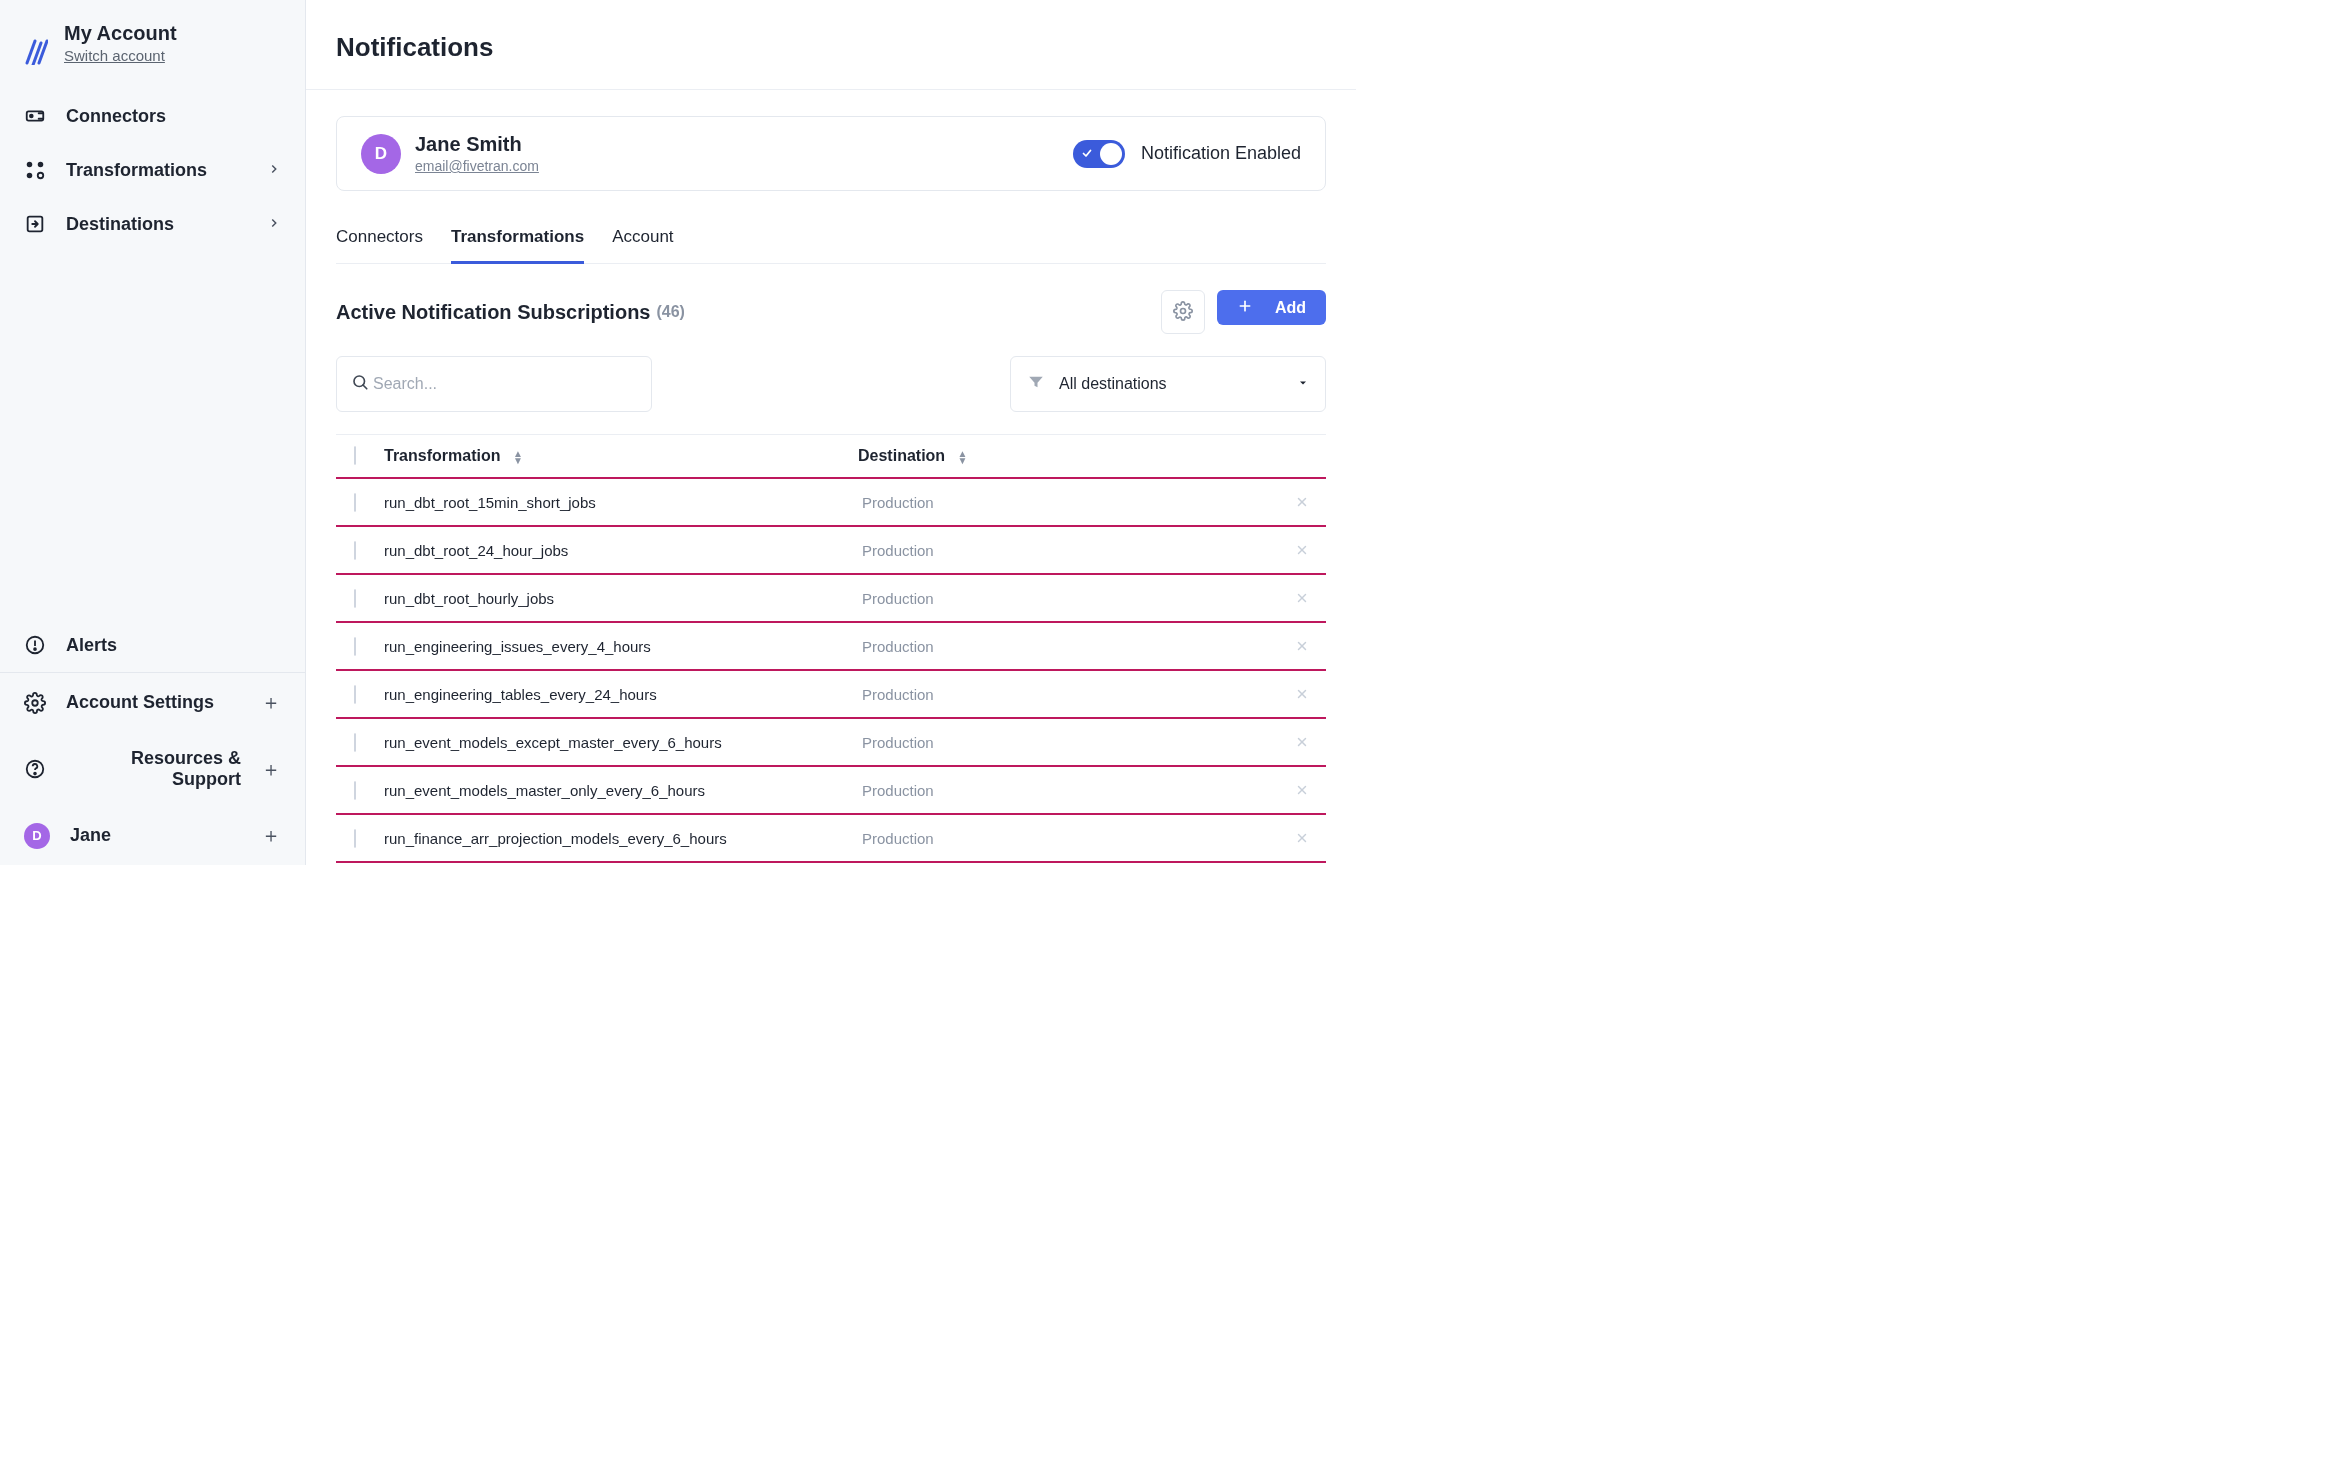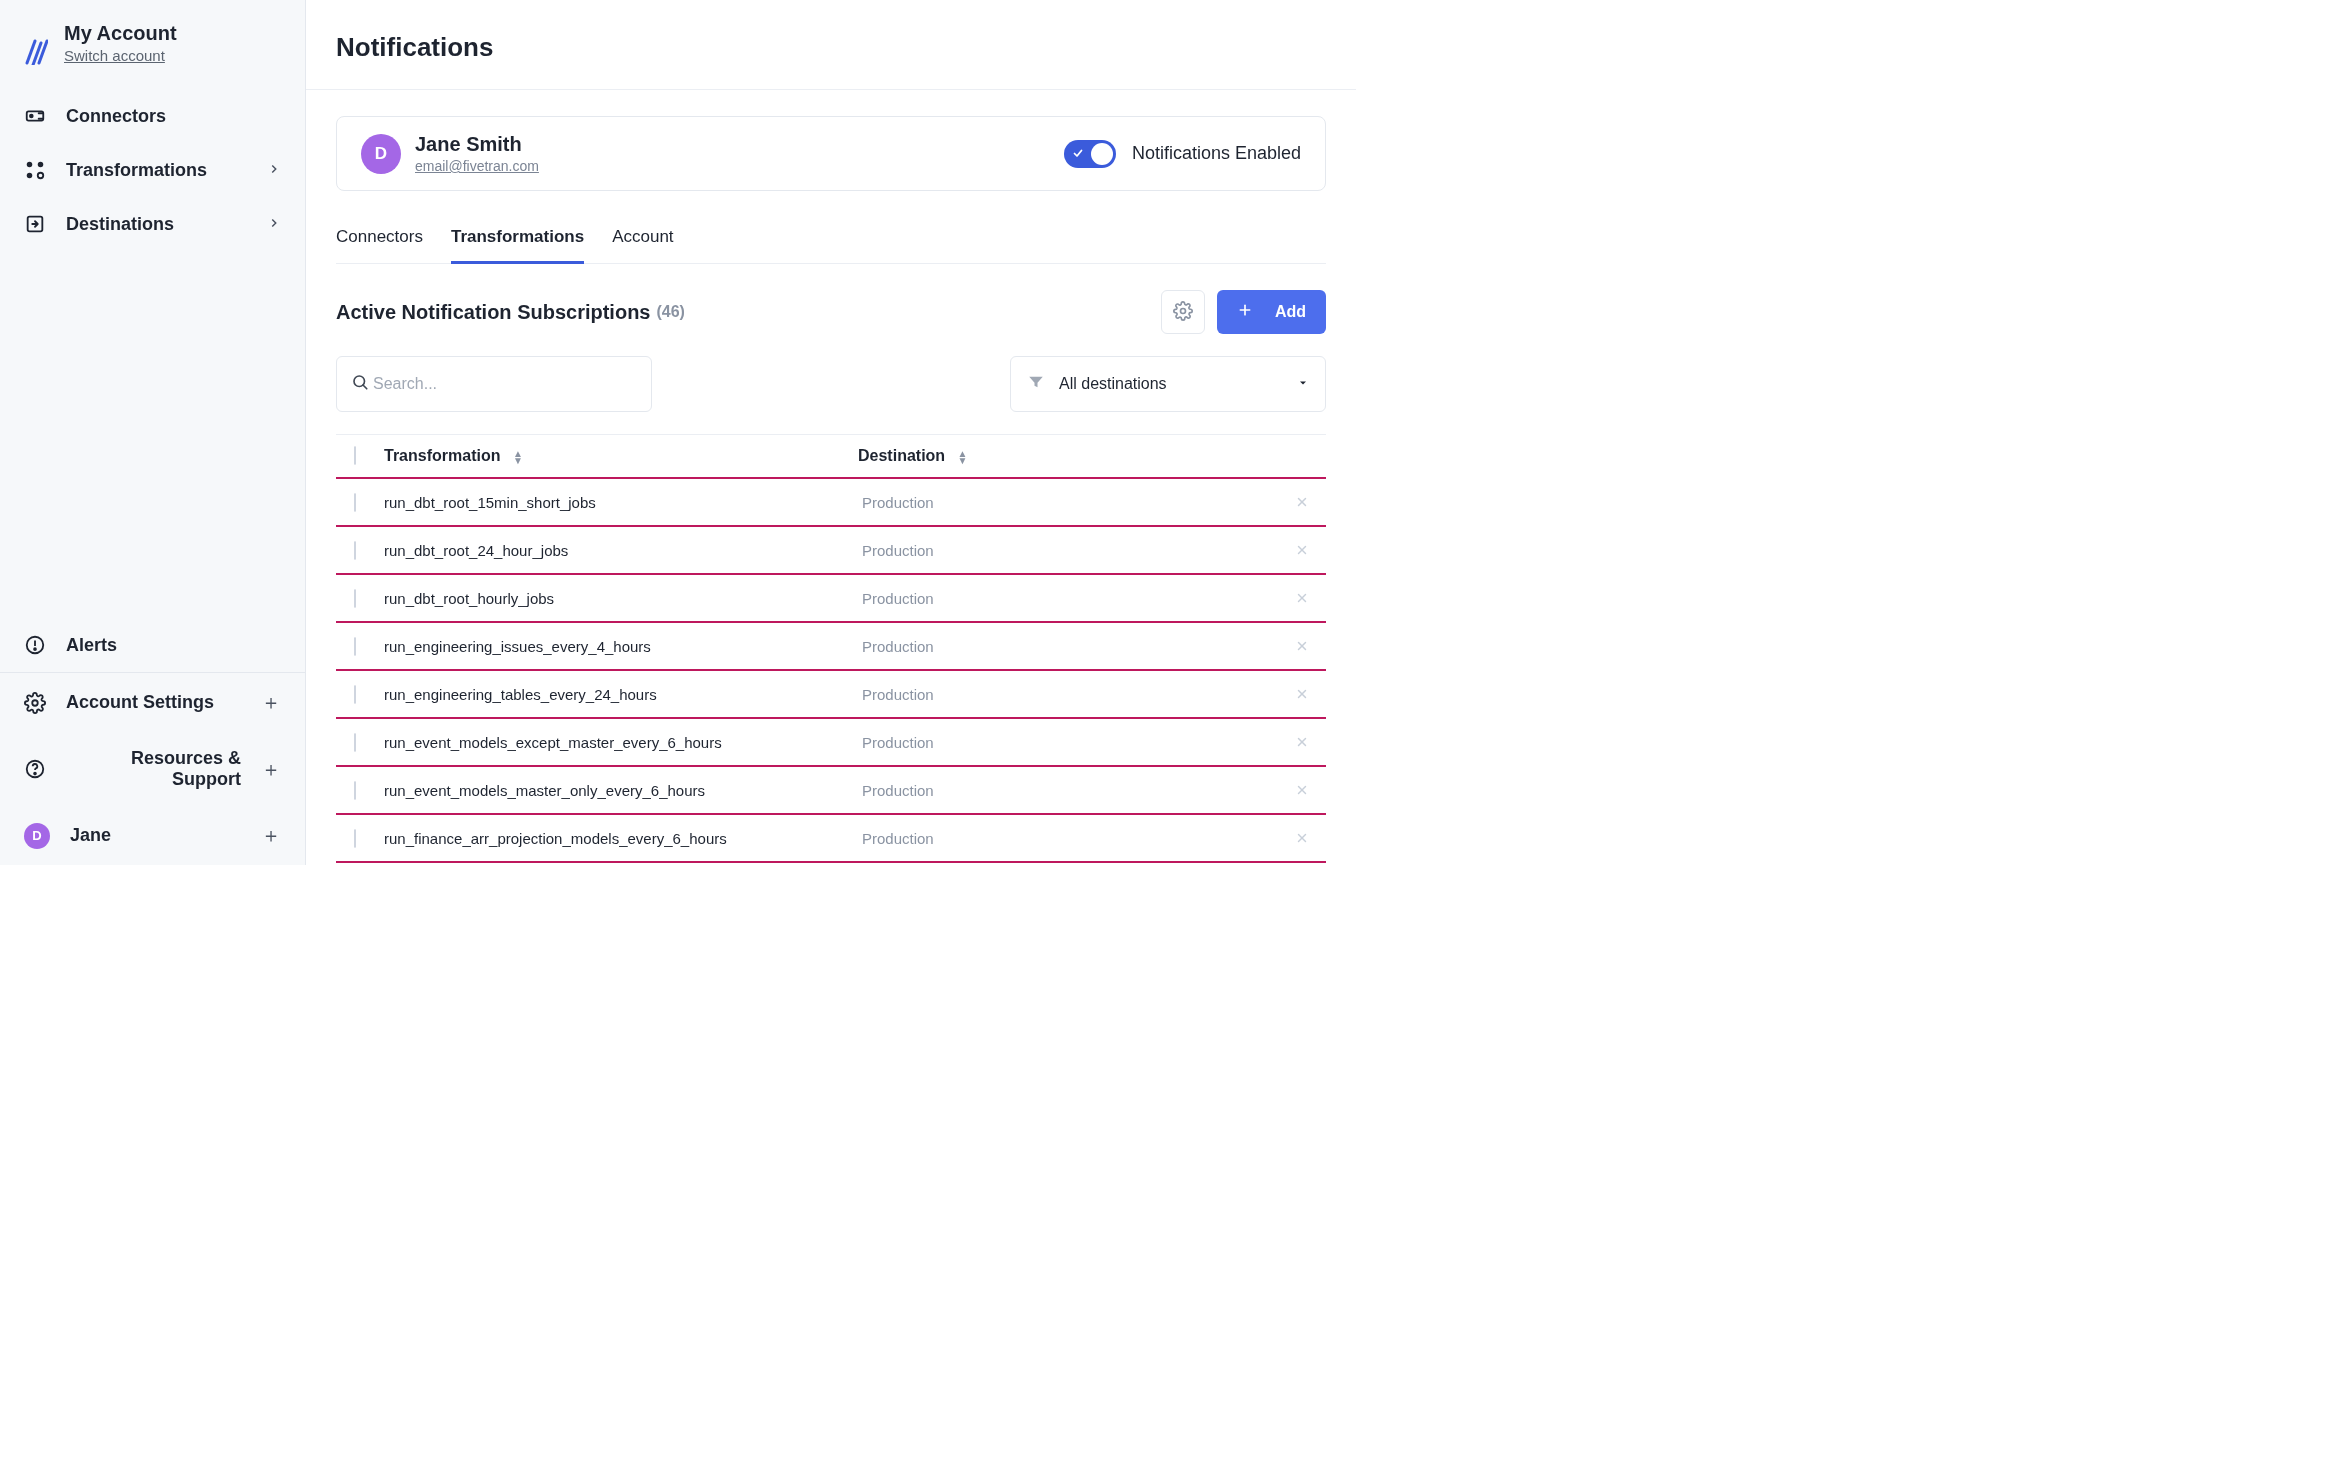--- a/index.html
+++ b/index.html
@@ -42,21 +42,21 @@
 
     .tabs { display: flex; gap: 28px; margin-top: 24px; border-bottom: 1px solid #ebeef3; }
     .tab { padding: 12px 0 14px 0; font-size: 17px; color: #1e2430; cursor: pointer; }
     .tab.active { color: #1e2430; border-bottom: 3px solid #3b5bdb; font-weight: 600; margin-bottom: -1px; }
 
     .subs-header { display: flex; align-items: center; margin-top: 26px; }
     .subs-title { font-size: 20px; font-weight: 700; }
     .subs-count { color: #8a93a2; font-weight: 600; margin-left: 6px; }
     .subs-actions { margin-left: auto; display: flex; gap: 12px; }
     .gear-btn { width: 44px; height: 44px; border: 1px solid #e4e8ee; border-radius: 6px; background: #fff; display: flex; align-items: center; justify-content: center; color: #8a93a2; cursor: pointer; }
-    .add-btn { height: 44px; padding: 0 20px; border-radius: 6px; background: #4d6eed; color: #fff; font-size: 16px; font-weight: 600; border: none; display: flex; align-items: center; gap: 22px; cursor: pointer; }
+    .add-btn { height: 35px; padding: 0 20px; border-radius: 6px; background: #4d6eed; color: #fff; font-size: 16px; font-weight: 600; border: none; display: flex; align-items: center; gap: 22px; cursor: pointer; }
 
     .filters { display: flex; margin-top: 22px; gap: 16px; }
     .search { width: 316px; height: 56px; border: 1px solid #e4e8ee; border-radius: 6px; display: flex; align-items: center; padding: 0 14px; gap: 4px; }
     .search input { border: none; outline: none; font-size: 16px; width: 100%; background: transparent; }
     .search input::placeholder { color: #a0a8b4; }
     .search-icon { color: #404854; }
     .dest-filter { margin-left: auto; width: 316px; height: 56px; border: 1px solid #e4e8ee; border-radius: 6px; display: flex; align-items: center; padding: 0 16px; gap: 14px; cursor: pointer; }
     .dest-filter .filter-icon { color: #a0a8b4; }
     .dest-filter .chev { margin-left: auto; color: #1e2430; }
 
@@ -188,21 +188,21 @@
       </div>
       <div class="card-right">
         <div class="toggle">
           <span class="check">
             <svg viewBox="0 0 24 24" width="12" height="12" fill="none" stroke="currentColor" stroke-width="3.5" stroke-linecap="round" stroke-linejoin="round">
                 <polyline points="5 13 10 18 19 7"></polyline>
               </svg>
           </span>
           <span class="knob"></span>
         </div>
-        <span class="toggle-label">Notifications Enabled</span>
+        <span class="toggle-label">Notification Enabled</span>
       </div>
     </div>
 
     <div class="tabs">
       <div class="tab">Connectors</div>
       <div class="tab active">Transformations</div>
       <div class="tab">Account</div>
     </div>
 
     <div class="subs-header">

